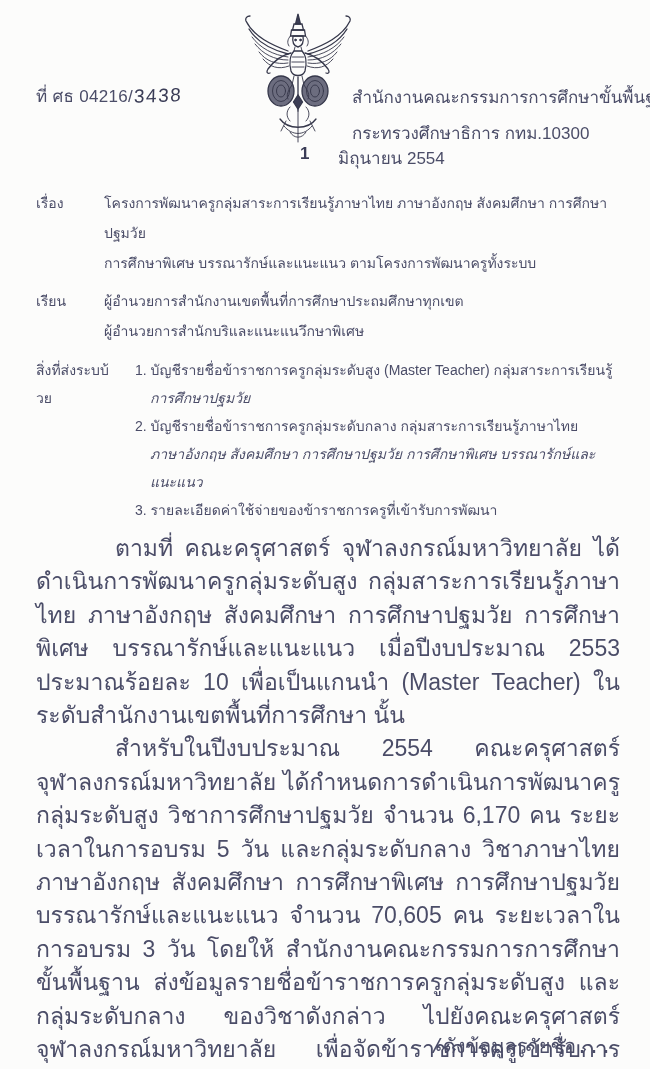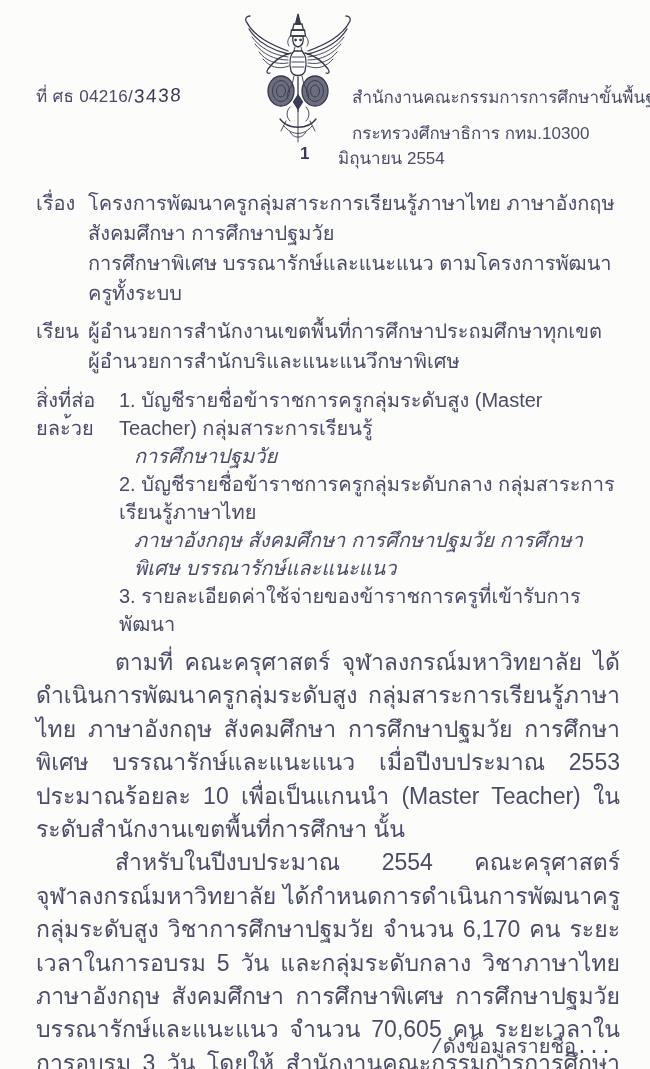--- a/index.html
+++ b/index.html
@@ -41,21 +41,21 @@
   .date-line {
     position: absolute; top: 144px; left: 300px;
     font-size: 17px; display: flex; gap: 28px; white-space: nowrap;
   }
   .date-line .day { color: #3a3c56; font-weight: bold; letter-spacing: .5px; }
 
   
   .row { display: flex; margin-left: 36px; margin-right: 30px; }
   .row .label { flex: 0 0 52px; }
   .row .content { flex: 1; }
-  .upper { font-size: 20px; line-height: 30px; }
+  .upper { font-size: 14px; line-height: 30px; gap: 16px; }
   .subject-block { margin-top: 2px; }
   .to-block { margin-top: 8px; }
   .attach-block { margin-top: 10px; line-height: 28px; }
   .attach-block .label { flex: 0 0 83px; }
   .attach-item-cont { padding-left: 15px; font-style: italic; }
 
   
   .paragraphs { margin: 8px 30px 0 36px; }
   .para {
     font-size: 23px;
@@ -170,21 +170,21 @@
 
   <div class="row upper to-block">
     <div class="label">เรียน</div>
     <div class="content">
       <div>ผู้อำนวยการสำนักงานเขตพื้นที่การศึกษาประถมศึกษาทุกเขต</div>
       <div>ผู้อำนวยการสำนักบริและแนะแนวึกษาพิเศษ</div>
     </div>
   </div>
 
   <div class="row upper attach-block">
-    <div class="label">สิ่งที่ส่อยละ้วย</div>
+    <div class="label">สิ่งที่ส่งระบบ้วย</div>
     <div class="content">
       <div>1. บัญชีรายชื่อข้าราชการครูกลุ่มระดับสูง (Master Teacher) กลุ่มสาระการเรียนรู้</div>
       <div class="attach-item-cont">การศึกษาปฐมวัย</div>
       <div>2. บัญชีรายชื่อข้าราชการครูกลุ่มระดับกลาง กลุ่มสาระการเรียนรู้ภาษาไทย</div>
       <div class="attach-item-cont">ภาษาอังกฤษ สังคมศึกษา การศึกษาปฐมวัย การศึกษาพิเศษ บรรณารักษ์และแนะแนว</div>
       <div>3. รายละเอียดค่าใช้จ่ายของข้าราชการครูที่เข้ารับการพัฒนา</div>
     </div>
   </div>
 
   <div class="paragraphs">

